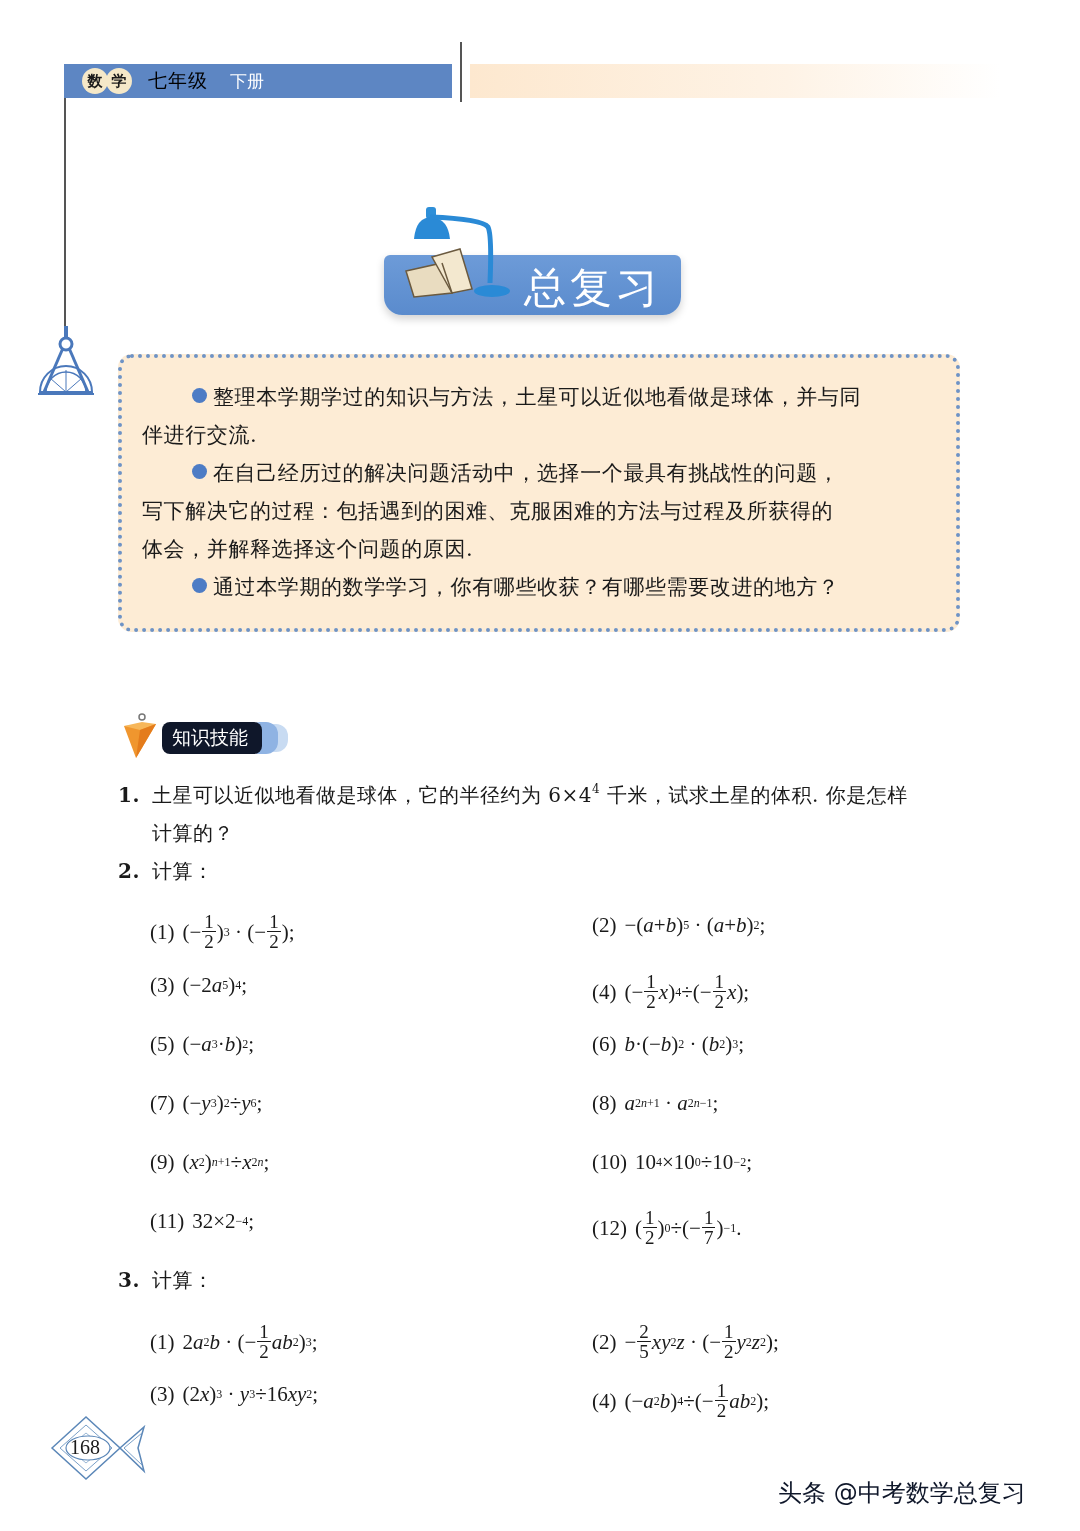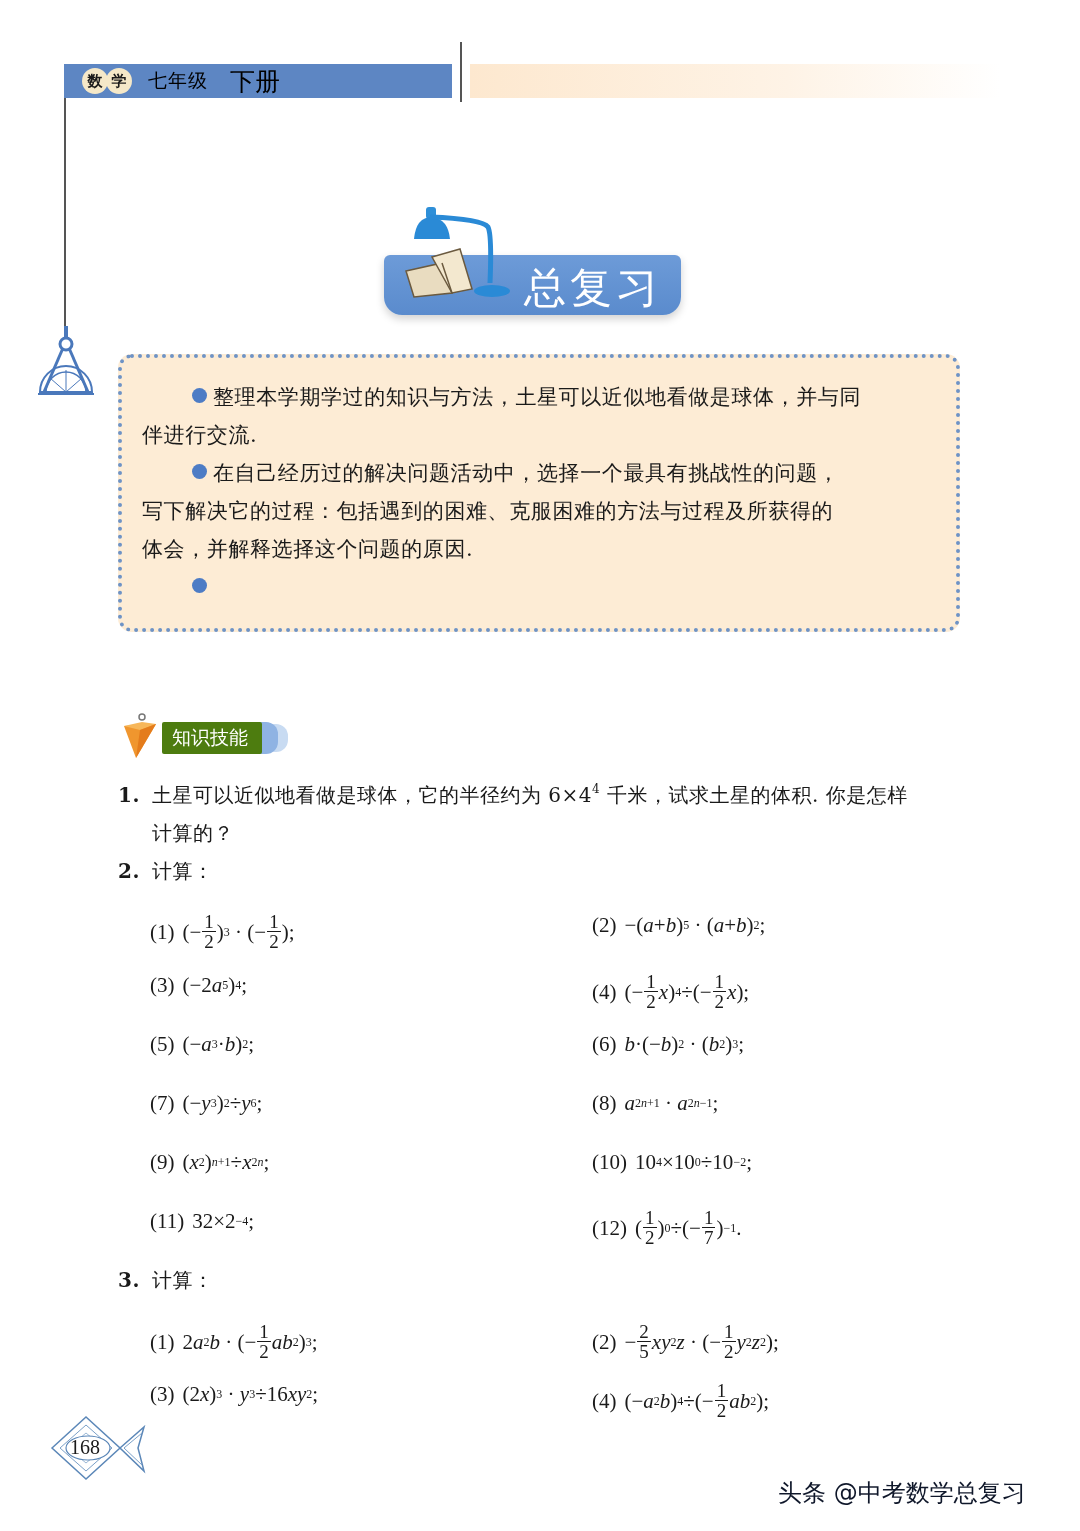--- a/index.html
+++ b/index.html
@@ -4,41 +4,41 @@
 <style>
   * { box-sizing: border-box; margin: 0; padding: 0; }
   html, body { width: 1080px; height: 1531px; background: #fff; overflow: hidden; }
   body { position: relative; font-family: "DejaVu Serif", "Liberation Serif", serif; color: #1a1a1a; }
 
   
   .hdr-bar { position: absolute; left: 64px; top: 64px; width: 388px; height: 34px; background: #5d86c3; display: flex; align-items: center; }
   .hdr-logo { display: flex; margin-left: 18px; }
   .hdr-logo span { width: 26px; height: 26px; border-radius: 50%; background: #f5e8c8; color: #1a1a1a; font-family: "DejaVu Sans", sans-serif; font-weight: bold; font-size: 15px; display: flex; align-items: center; justify-content: center; margin-right: -2px; }
   .hdr-title { color: #000000; font-family: "DejaVu Sans", sans-serif; font-size: 19px; margin-left: 18px; letter-spacing: 1px; }
-  .hdr-sub { color: #000000; font-family: Liberation Mono, monospace; font-size: 25px; margin-left: 22px; }
+  .hdr-sub { color: #ffffff; font-family: Liberation Mono, monospace; font-size: 17px; margin-left: 22px; }
   .hdr-vline { position: absolute; left: 460px; top: 42px; width: 2px; height: 60px; background: #555; }
   .hdr-fade { position: absolute; left: 470px; top: 64px; width: 530px; height: 34px; background: linear-gradient(90deg, #fde8cf 0%, #fef3e6 60%, #ffffff 100%); }
   .left-vline { position: absolute; left: 64px; top: 98px; width: 2px; height: 228px; background: #555; }
 
   
   .compass { position: absolute; left: 36px; top: 326px; width: 60px; height: 72px; }
 
   
   .banner { position: absolute; left: 384px; top: 255px; width: 297px; height: 60px; border-radius: 6px 6px 18px 18px; background: linear-gradient(180deg, #6d9bd8 0%, #5a8bcd 100%); box-shadow: 0 4px 8px rgba(0,0,0,0.18); }
   .banner-text { position: absolute; left: 140px; top: 5px; font-family: "DejaVu Sans", sans-serif; font-weight: normal; font-size: 42px; color: #fff; letter-spacing: 4px; }
   .lamp { position: absolute; left: 402px; top: 205px; width: 110px; height: 102px; }
 
   
   .notice { position: absolute; left: 118px; top: 354px; width: 842px; height: 278px; background: #fdecd5; border-radius: 14px; border: 4px dotted #6e93c6; }
   .notice p { position: absolute; font-family: "DejaVu Serif", serif; font-size: 21px; line-height: 38px; color: #1a1a1a; letter-spacing: 0.6px; }
   .bullet { display: inline-block; width: 15px; height: 15px; border-radius: 50%; background: #4d7cc5; margin-right: 6px; vertical-align: 1px; }
 
   
   .tag-icon { position: absolute; left: 122px; top: 712px; width: 36px; height: 48px; }
-  .tag { position: absolute; left: 162px; top: 722px; height: 32px; padding: 0 14px 0 10px; background: #4d7c0f; border-radius: 2px; color: #fff; font-family: "DejaVu Sans", sans-serif; font-size: 19px; display: flex; align-items: center; }
+  .tag { position: absolute; left: 162px; top: 722px; height: 32px; padding: 0 14px 0 10px; background: #0f172a; border-radius: 8px; color: #fff; font-family: "DejaVu Sans", sans-serif; font-size: 19px; display: flex; align-items: center; }
   .tag-shade1 { position: absolute; left: 248px; top: 722px; width: 30px; height: 32px; border-radius: 12px; background: #8fb3e3; }
   .tag-shade2 { position: absolute; left: 262px; top: 724px; width: 26px; height: 28px; border-radius: 12px; background: #c8dbf2; }
 
   
   .q { position: absolute; font-size: 20px; line-height: 26px; color: #1a1a1a; letter-spacing: 0.5px; }
   .qnum { font-weight: bold; margin-right: 12px; }
   .item { position: absolute; font-family: "Liberation Serif", serif; font-size: 21px; line-height: 26px; color: #1a1a1a; white-space: nowrap; display: flex; align-items: center; }
   .item .lbl { margin-right: 8px; }
   .frac { display: inline-flex; flex-direction: column; align-items: center; vertical-align: middle; font-size: 19px; line-height: 19px; margin: 0 1px; }
   .frac .num { padding: 0 2px; }
@@ -93,21 +93,21 @@
   <path d="M30 52 L58 44 L70 84 L50 88 Z" fill="#f3e8cf" stroke="#6b5a3f" stroke-width="1.5"></path>
   <line x1="40" y1="58" x2="50" y2="88" stroke="#6b5a3f" stroke-width="1.5"></line>
 </svg>
 
 <div class="notice">
   <p style="left:70px; top:20px;"><span class="bullet"></span><span>整理本学期学过的知识与方法，土星可以近似地看做是球体，并与同</span></p>
   <p style="left:20px; top:58px;"><span>伴进行交流.</span></p>
   <p style="left:70px; top:96px;"><span class="bullet"></span><span>在自己经历过的解决问题活动中，选择一个最具有挑战性的问题，</span></p>
   <p style="left:20px; top:134px;"><span>写下解决它的过程：包括遇到的困难、克服困难的方法与过程及所获得的</span></p>
   <p style="left:20px; top:172px;"><span>体会，并解释选择这个问题的原因.</span></p>
-  <p style="left:70px; top:210px;"><span class="bullet"></span></p>
+  <p style="left:70px; top:210px;"><span class="bullet"></span><span>通过本学期的数学学习，你有哪些收获？有哪些需要改进的地方？</span></p>
 </div>
 
 <svg class="tag-icon" viewBox="0 0 36 48">
   <circle cx="20" cy="5" r="3" fill="none" stroke="#777" stroke-width="1.5"></circle>
   <path d="M2 14 L34 12 L14 46 Z" fill="#f0962e"></path>
   <path d="M2 14 L20 10 L34 12 L18 18 Z" fill="#f7b75a"></path>
   <path d="M18 18 L34 12 L14 46 Z" fill="#e47c1c"></path>
 </svg>
 <div class="tag-shade2"></div>
 <div class="tag-shade1"></div>

